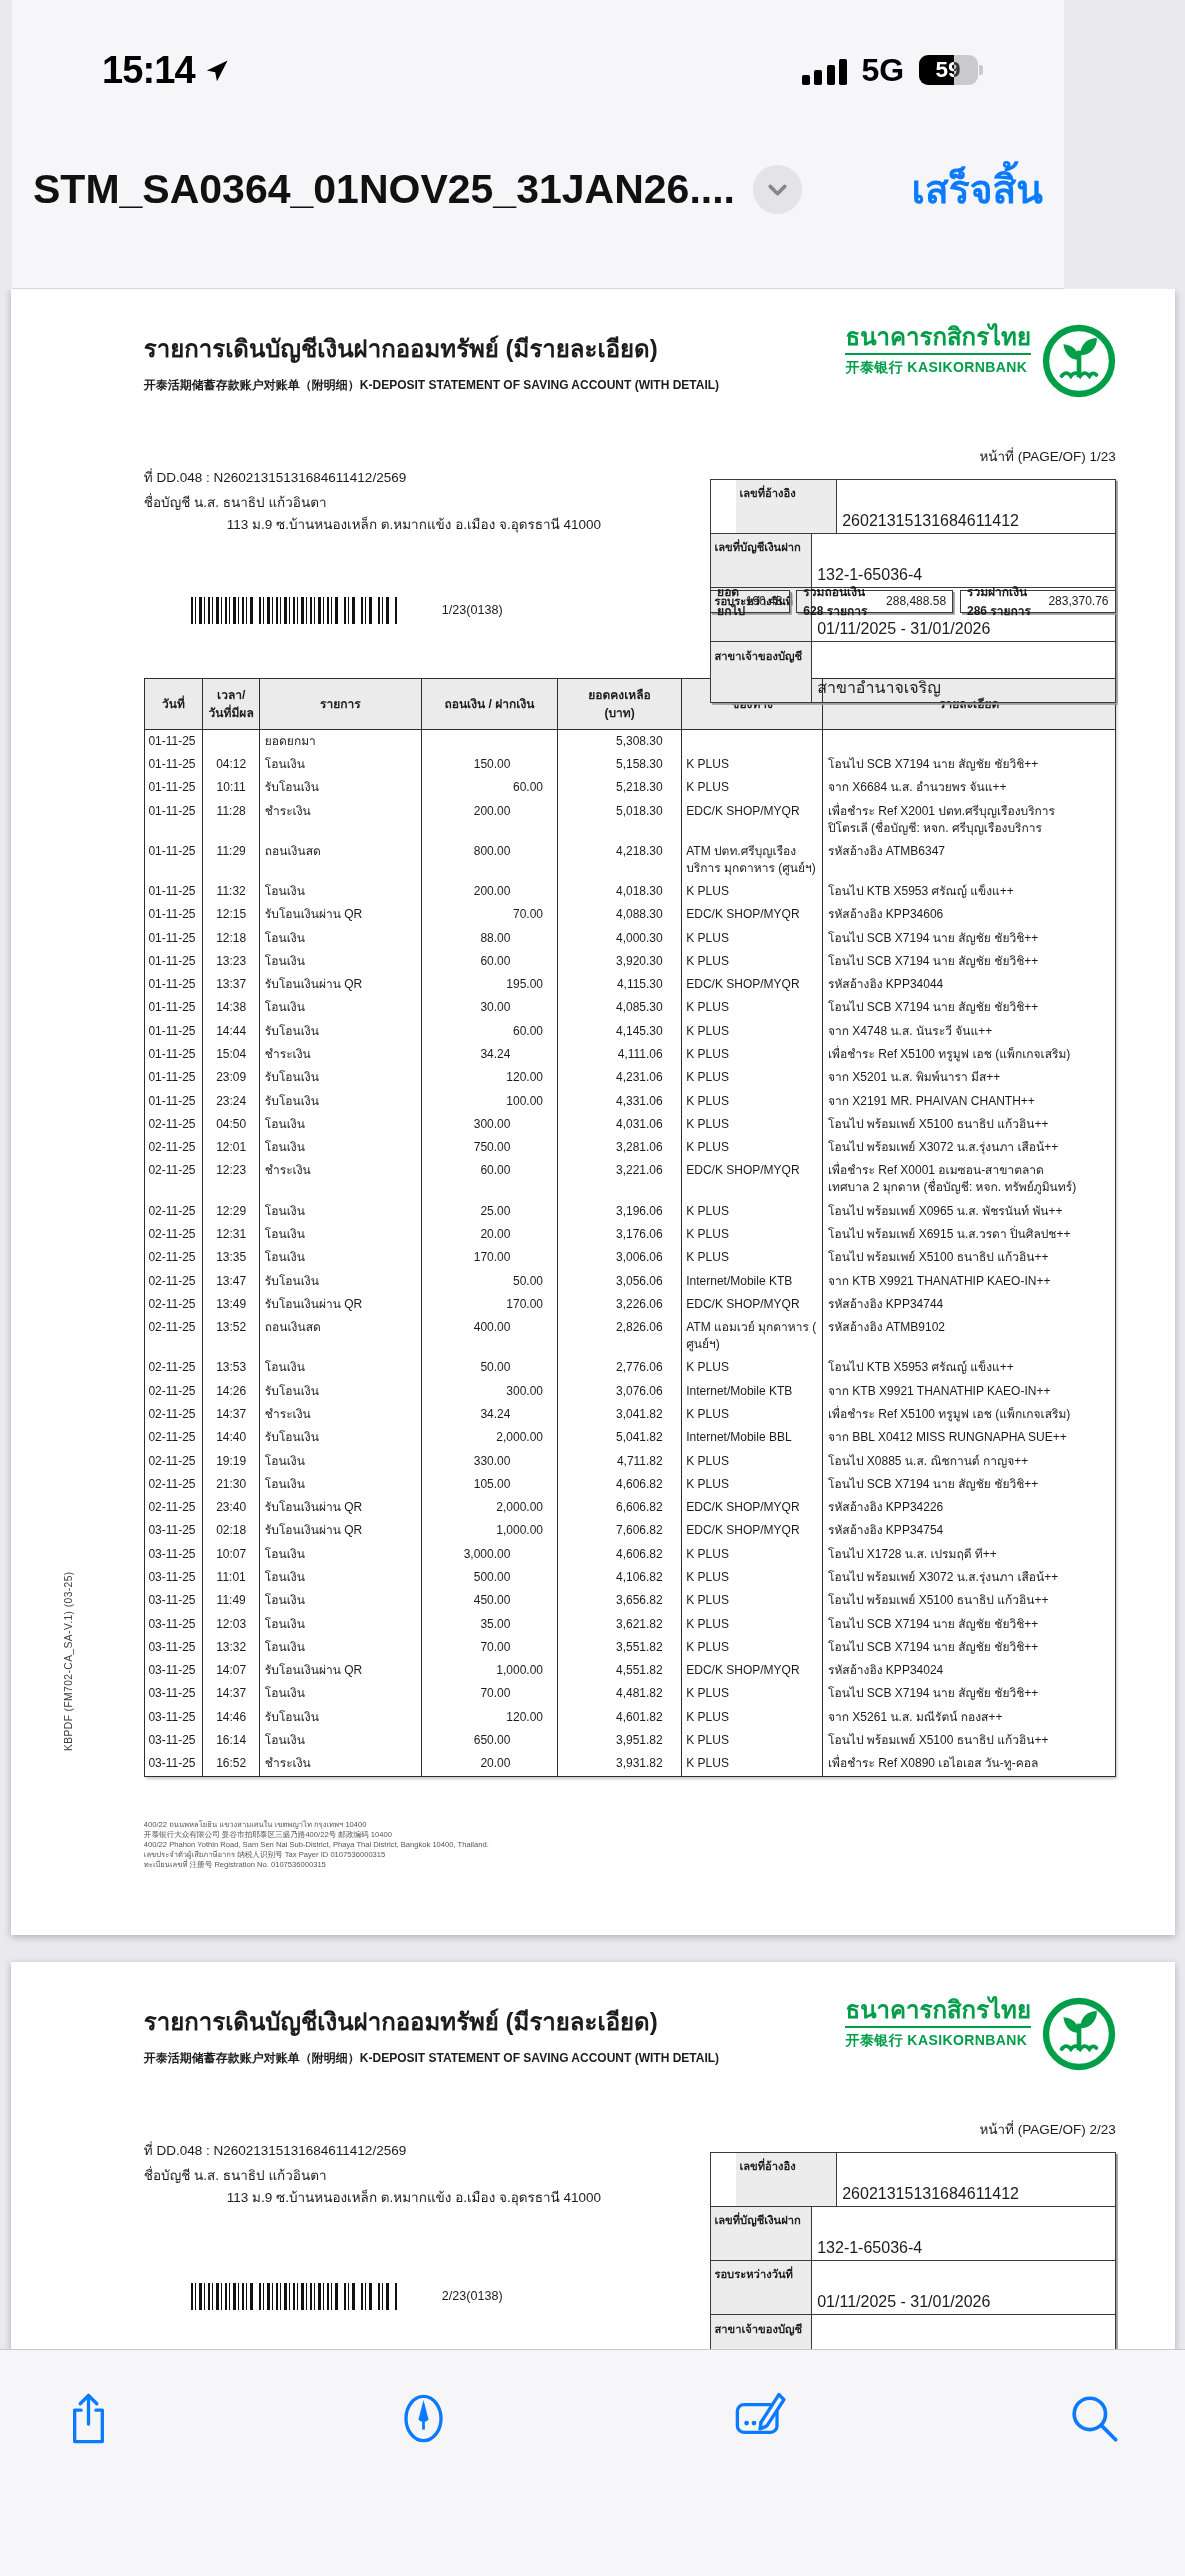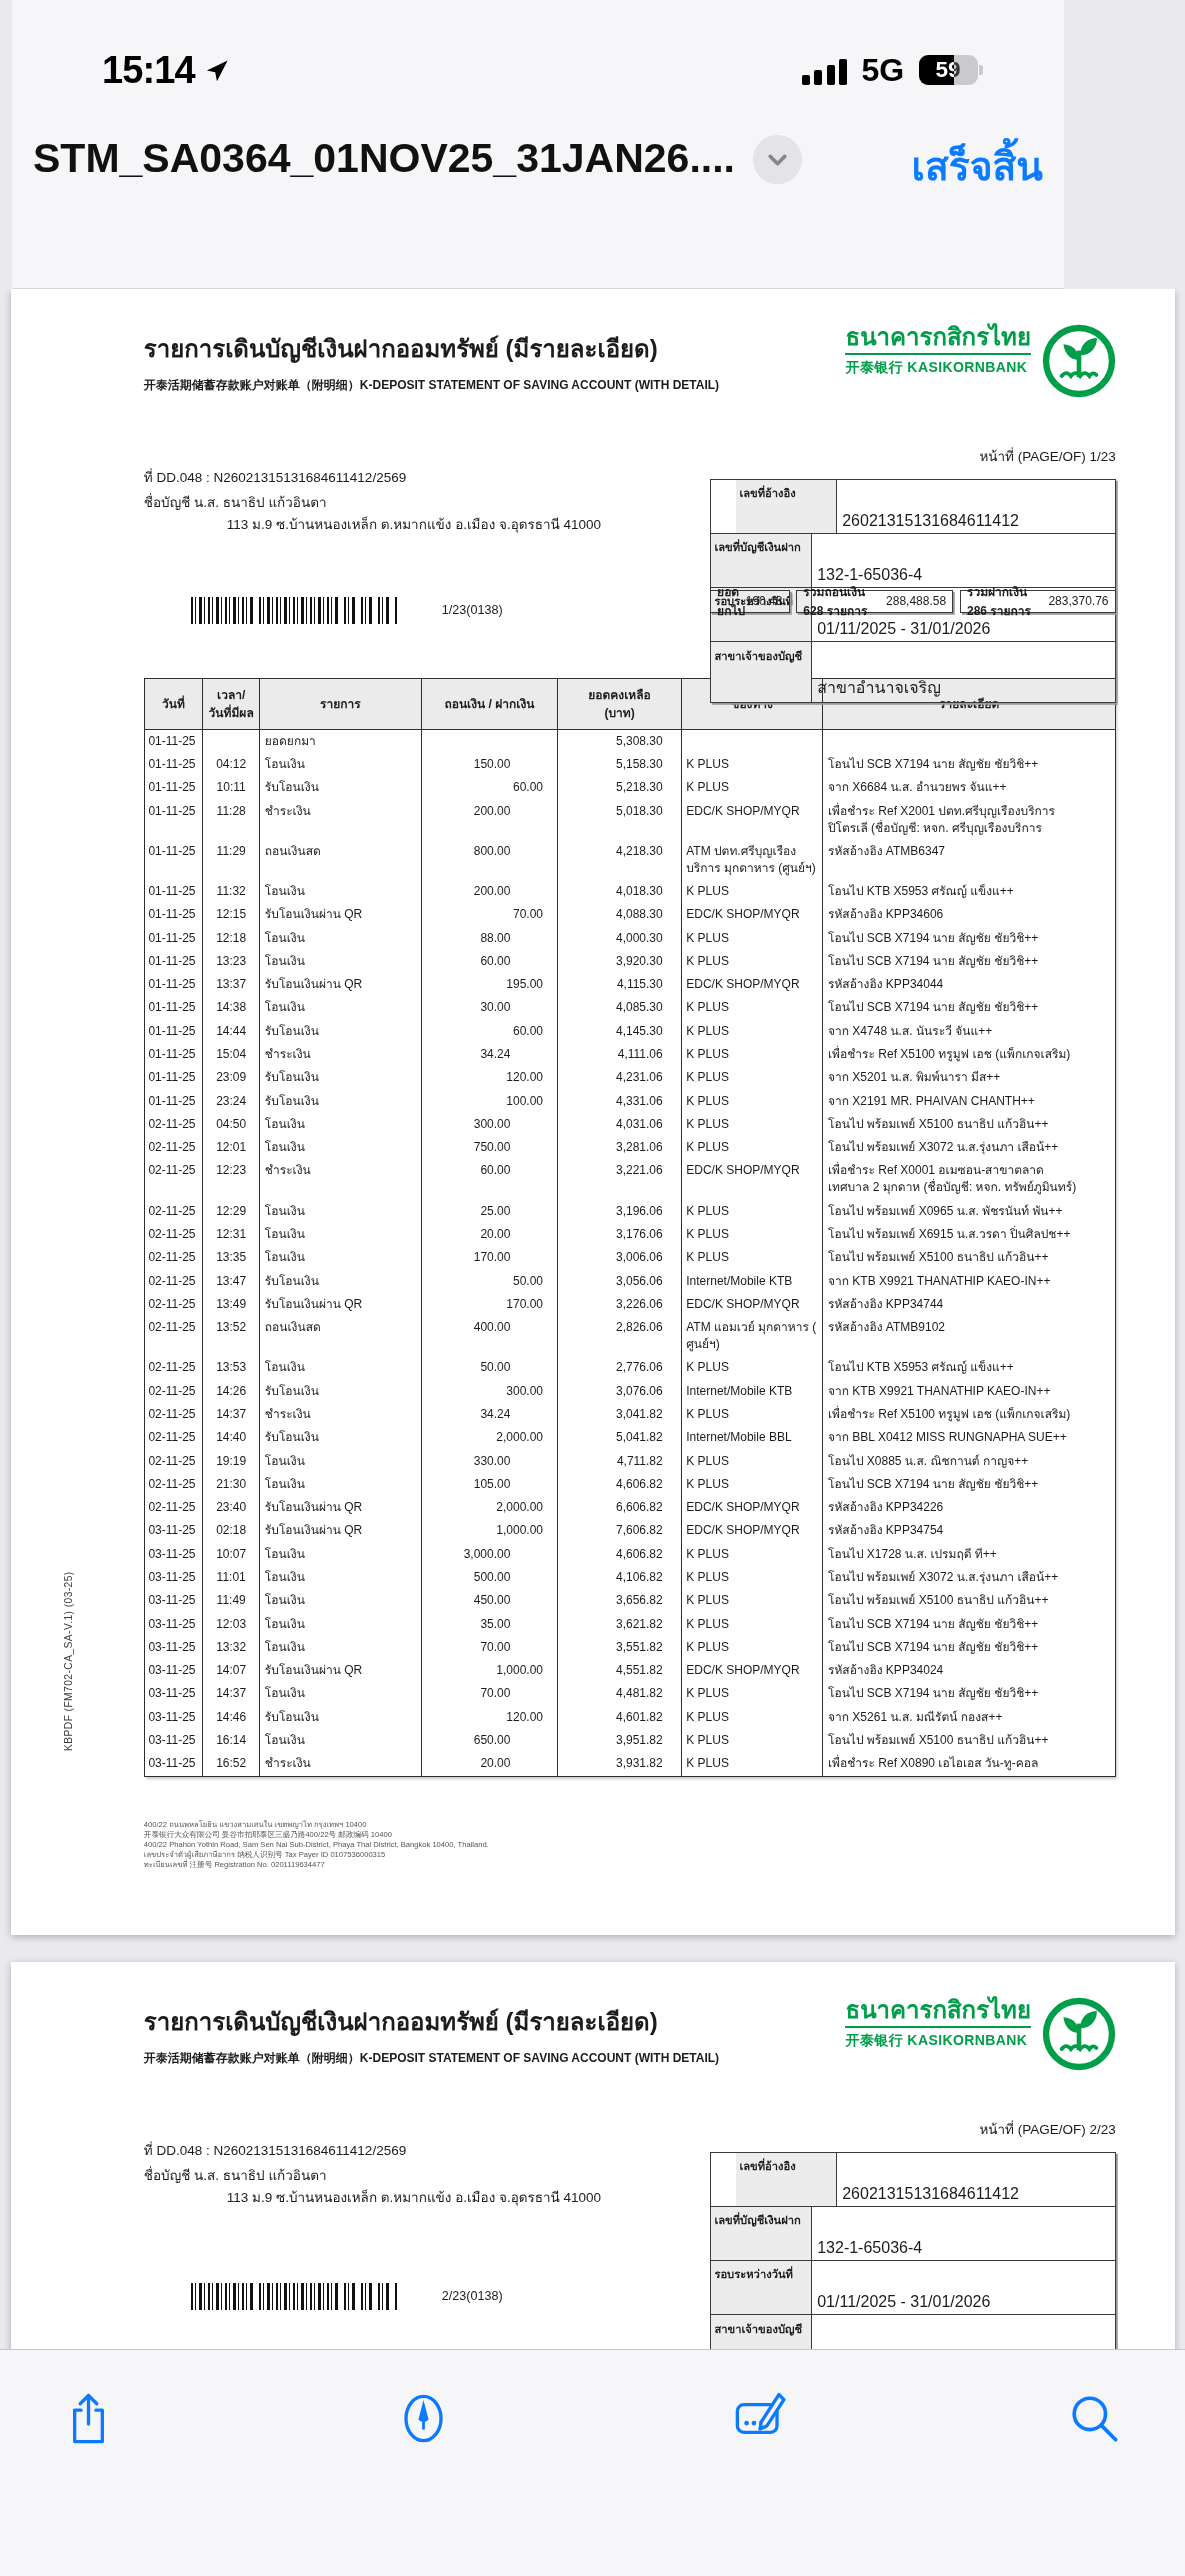--- a/index.html
+++ b/index.html
@@ -13,21 +13,21 @@
   .sb-time { font-size:38px; font-weight:bold; color:#000; letter-spacing:-0.9px; }
   .loc-arrow { width:27px; height:27px; }
   .sb-right { display:flex; align-items:center; gap:14.4px; }
   .sig { display:flex; align-items:flex-end; gap:4.5px; height:29px; }
   .sig i { display:block; width:8px; background:#000; border-radius:1.8px; }
   .sb-net { font-size:32px; font-weight:600; color:#000; }
   .batt { position:relative; width:59px; height:30.5px; border-radius:9px; background:linear-gradient(90deg,#000 0 59%,#c9c9ce 59%); display:flex; align-items:center; justify-content:center; }
   .batt span { color:#fff; mix-blend-mode:difference; font-size:22.5px; font-weight:bold; }
   .batt-cap { width:3.6px; height:10.8px; background:#c9c9ce; border-radius:0 2.7px 2.7px 0; margin-left:1.8px; }
 
-  .navrow { position:absolute; top:135px; left:0; width:100%; height:108px; display:flex; align-items:flex-start; padding:0 21px; }
+  .navrow { position:absolute; top:135px; left:0; width:100%; height:108px; display:flex; align-items:center; padding:0 21px; }
   .nav-title { font-size:41px; font-weight:600; color:#111; letter-spacing:0; white-space:nowrap; }
   .chev-btn { margin-left:18px; width:49px; height:49px; border-radius:50%; background:#e3e3e8; border:none; display:flex; align-items:center; justify-content:center; cursor:pointer; }
   .done-btn { margin-left:auto; background:none; border:none; color:#0a7aff; font-size:39px; font-weight:bold; font-family:inherit; cursor:pointer; }
 
   
   .content { position:absolute; top:289px; left:0; width:1186px; height:2287px; background:#e9e9ee; overflow:hidden; }
   .page { position:relative; margin:0 10.8px; width:1164px; background:#fff; box-shadow:0 1.8px 7.2px rgba(0,0,0,.25); padding:40px 59px 0 133px; color:#1c1c1c; }
   .page1 { height:1646px; }
   .page-gap { height:27px; }
   .page2 { height:1257px; }
@@ -598,21 +598,21 @@
           </tr>
         </tbody>
     </table>
 
     <div class="doc-footer">
       <div class="fineprint">
           <div>400/22 ถนนพหลโยธิน แขวงสามเสนใน เขตพญาไท กรุงเทพฯ 10400</div>
           <div>开泰银行大众有限公司 曼谷市拍耶泰区三盛乃路400/22号 邮政编码 10400</div>
           <div>400/22 Phahon Yothin Road, Sam Sen Nai Sub-District, Phaya Thai District, Bangkok 10400, Thailand.</div>
           <div>เลขประจำตัวผู้เสียภาษีอากร 纳税人识别号  Tax Payer ID 0107536000315</div>
-          <div>ทะเบียนเลขที่ 注册号  Registration No. 0201119634477</div>
+          <div>ทะเบียนเลขที่ 注册号  Registration No. 0107536000315</div>
         </div>
     </div>
 
     <div class="side-label">KBPDF (FM702-CA_SA-V.1) (03-25)</div>
   </div>
 
   <div class="page-gap"></div>
 
   <div class="page page2">
     <div class="doc-header">

